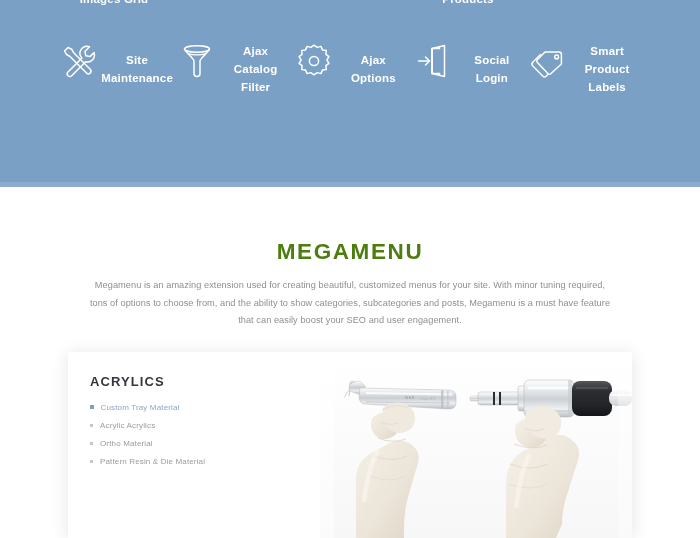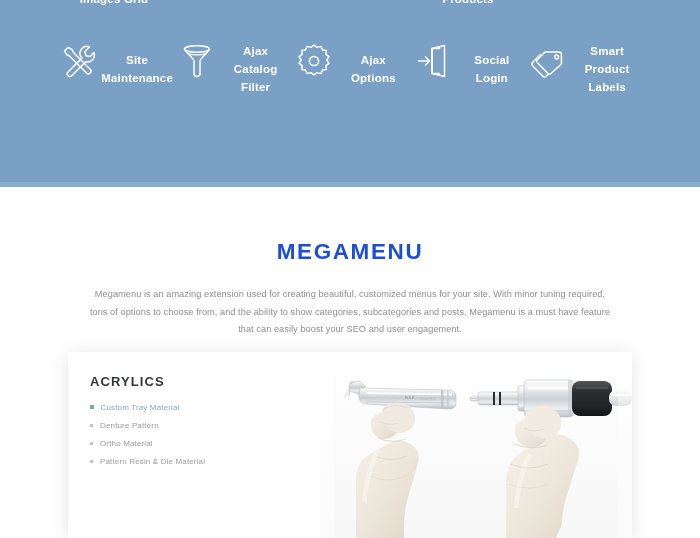--- a/index.html
+++ b/index.html
@@ -100,27 +100,27 @@
     left: 0;
     top: 187px;
     width: 700px;
     height: 351px;
     background: #ffffff;
   }
   .section-title {
     margin: 0;
     padding-top: 52px;
     text-align: center;
-    color: #1d4ed8;
+    color: #4d7c0f;
     font-size: 22.5px;
     font-weight: bold;
     letter-spacing: 1.6px;
   }
   .section-desc {
-    margin: 21px auto 0 auto;
+    margin: 12px auto 0 auto;
     width: 528px;
     text-align: center;
     color: #8d8f93;
     font-size: 9.2px;
     line-height: 1.92;
     letter-spacing: 0.06px;
   }
 
   
   .megamenu-panel {
@@ -425,21 +425,21 @@
 
       <div class="panel-cols">
 
         <div class="panel-col col-1">
           <a class="menu-link active" href="#">
             <span class="bullet"></span>
             <span>Custom Tray Material</span>
           </a>
           <a class="menu-link" href="#">
             <span class="bullet"></span>
-            <span>Denture Pattern</span>
+            <span>Acrylic Acrylics</span>
           </a>
           <a class="menu-link" href="#">
             <span class="bullet"></span>
             <span>Ortho Material</span>
           </a>
           <a class="menu-link" href="#">
             <span class="bullet"></span>
             <span>Pattern Resin &amp; Die Material</span>
           </a>
         </div>

